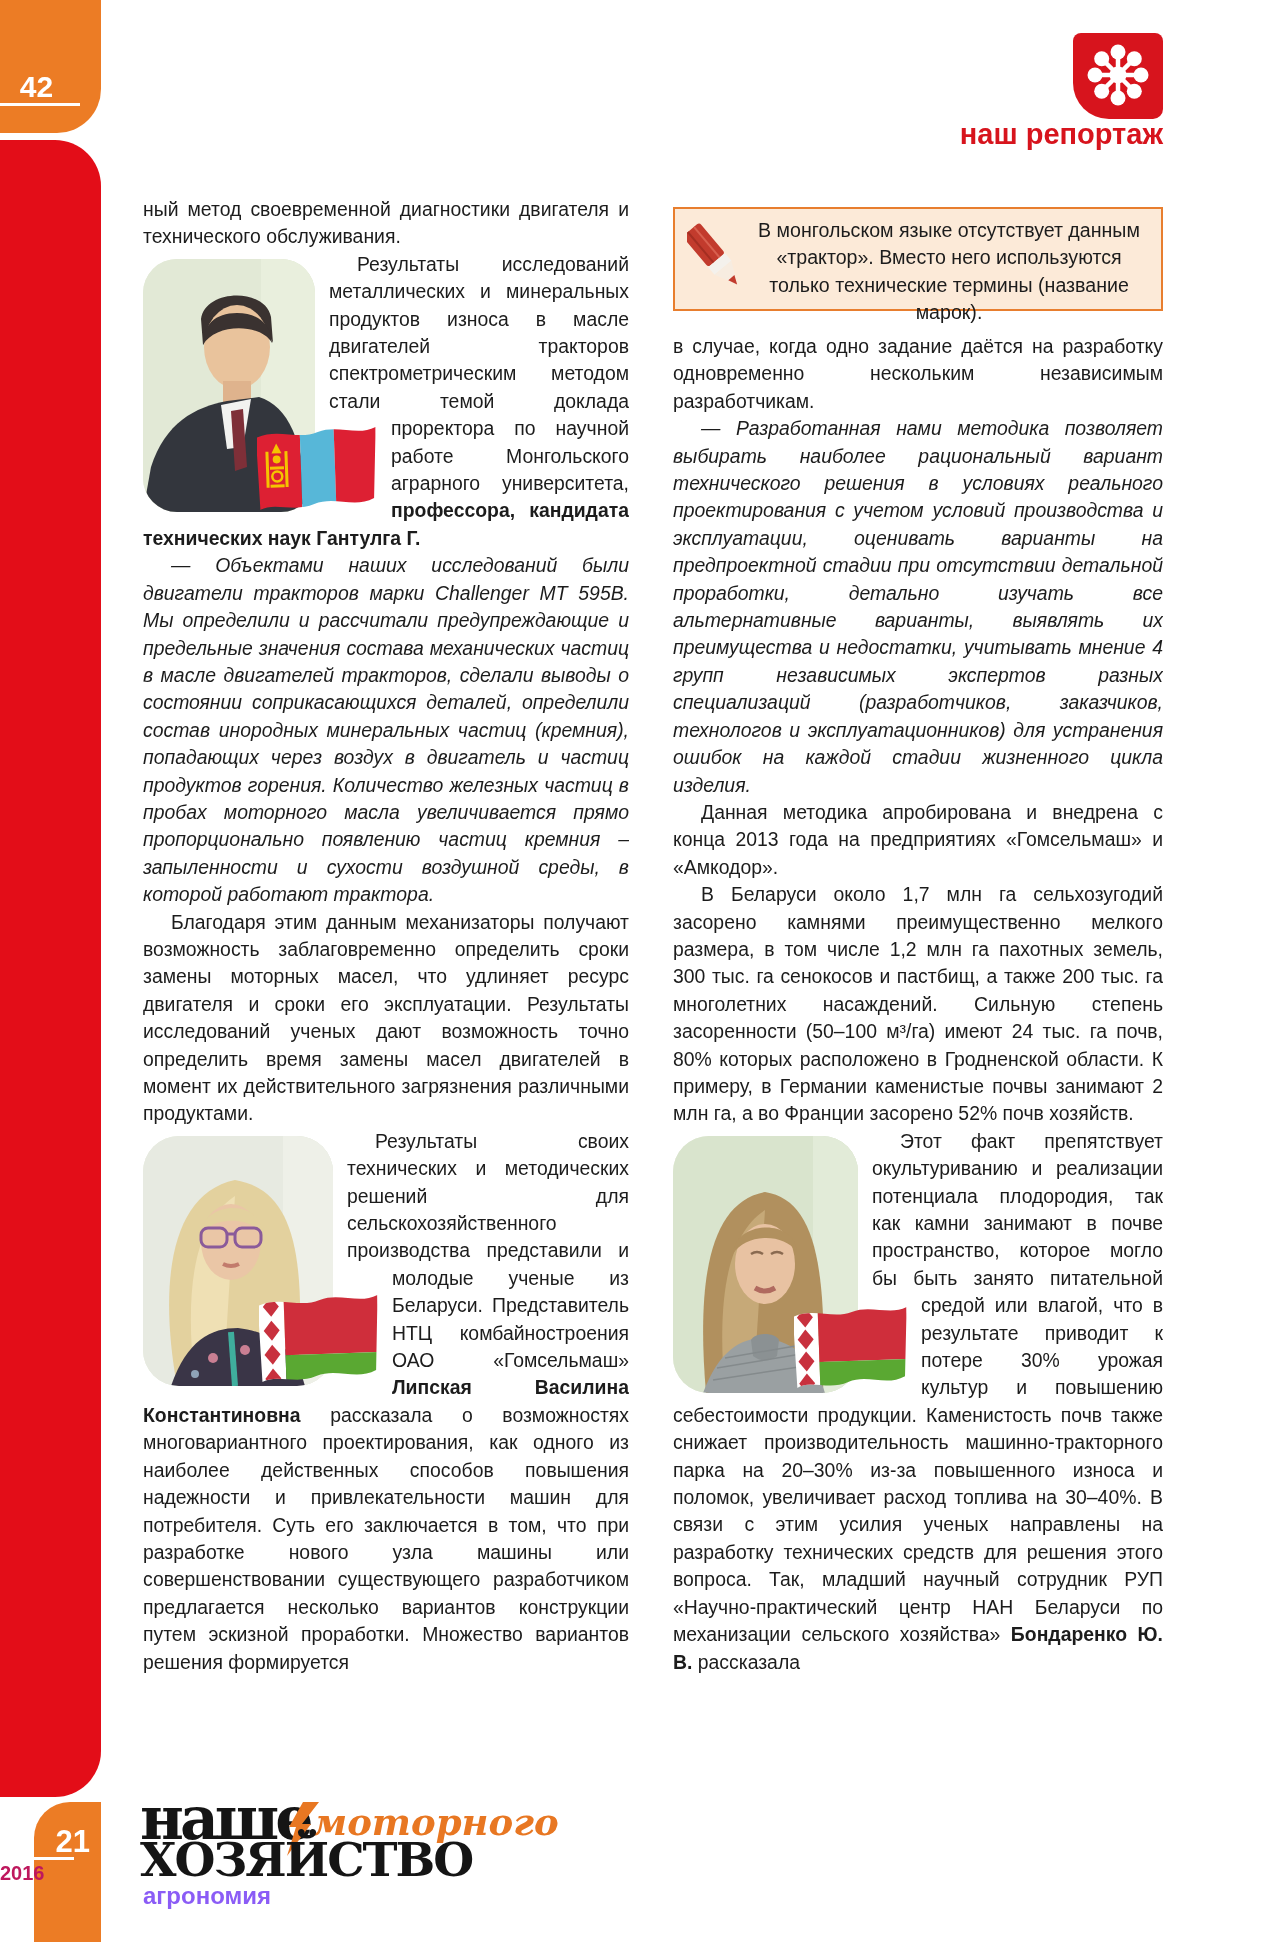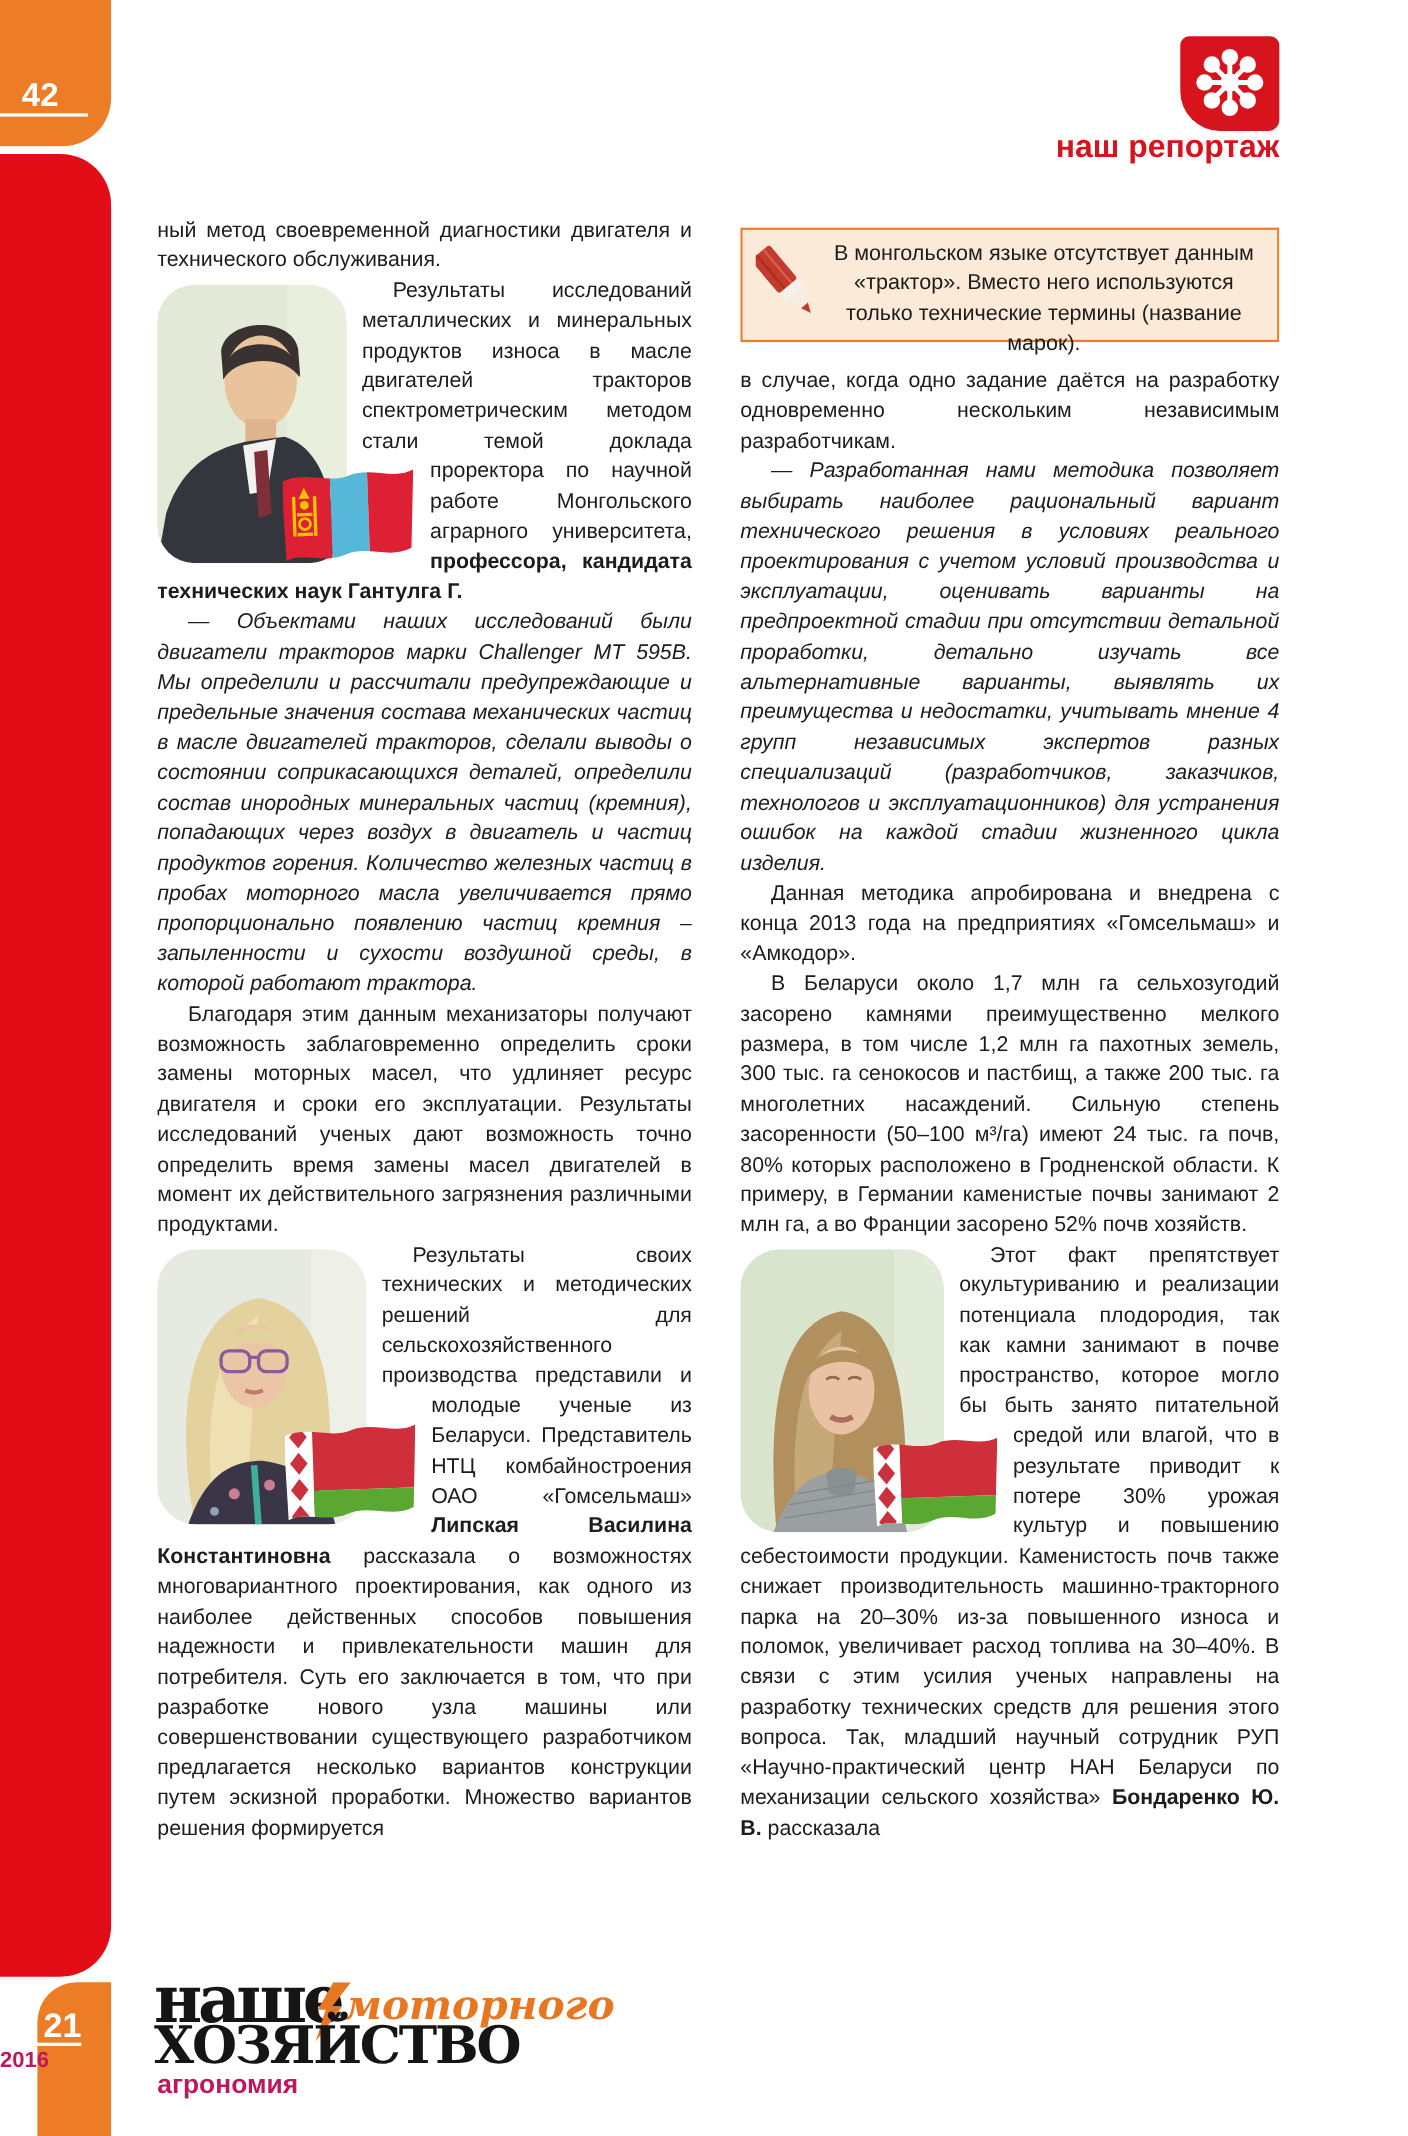--- a/index.html
+++ b/index.html
@@ -10,21 +10,21 @@
   .side-top{position:absolute;left:0;top:0;width:101px;height:133px;background:#ec7c25;
             border-radius:0 0 44px 0;}
   .pn42{position:absolute;left:0;top:70px;width:73px;text-align:center;font-weight:bold;
         font-size:30px;color:#fff;}
   .pn42-rule{position:absolute;left:0;top:103px;width:80px;height:3px;background:#fff;}
   .side-red{position:absolute;left:0;top:140px;width:101px;height:1657px;background:#e30d18;
             border-radius:0 46px 46px 0;}
   .side-bottom{position:absolute;left:34px;top:1802px;width:67px;height:140px;background:#ec7c25;
                border-radius:36px 0 0 0;}
   .pn21{position:absolute;left:0;top:1824px;width:74px;text-align:right;font-weight:bold;
-        font-size:31px;color:#fff;}
+        font-size:31px;color:#fff;padding-left:16px;}
   .pn21-rule{position:absolute;left:0;top:1857px;width:74px;height:3px;background:#fff;}
   .pn2016{position:absolute;left:0;top:1862px;width:76px;text-align:left;font-weight:bold;
           font-size:20px;color:#be185d;}
 
   
   .brand-box{position:absolute;left:1073px;top:33px;width:90px;height:86px;background:#d7141d;
              border-radius:8px 8px 10px 36px;}
   .section-title{position:absolute;left:860px;top:118px;width:303px;text-align:right;
                  font-weight:bold;font-size:29px;color:#d7141d;}
 
@@ -64,21 +64,21 @@
 
   
   .logo{position:absolute;left:140px;top:1796px;width:500px;height:120px;}
   .logo-nashe{position:absolute;left:0;top:-8px;font-family:"DejaVu Serif",serif;font-weight:bold;
               font-size:60px;letter-spacing:-4px;color:#151515;line-height:1;}
   .logo-bolt{position:absolute;left:147px;top:6px;}
   .logo-sel{position:absolute;left:172px;top:4px;font-family:"DejaVu Serif",serif;font-style:italic;
             font-weight:bold;font-size:37px;color:#e87722;}
   .logo-hoz{position:absolute;left:0;top:40px;font-family:"DejaVu Serif",serif;font-weight:bold;
             font-size:47px;letter-spacing:-2px;color:#151515;line-height:1;}
-  .logo-agr{position:absolute;left:3px;top:86px;font-weight:bold;font-size:24px;color:#be185d;}
+  .logo-agr{position:absolute;left:3px;top:86px;font-weight:bold;font-size:24px;color:#8b5cf6;}
 </style>
 </head>
 <body>
 
 <div class="page">
 
   <div class="side-top"></div>
   <div class="pn42">42</div>
   <div class="pn42-rule"></div>
   <div class="side-red"></div>

